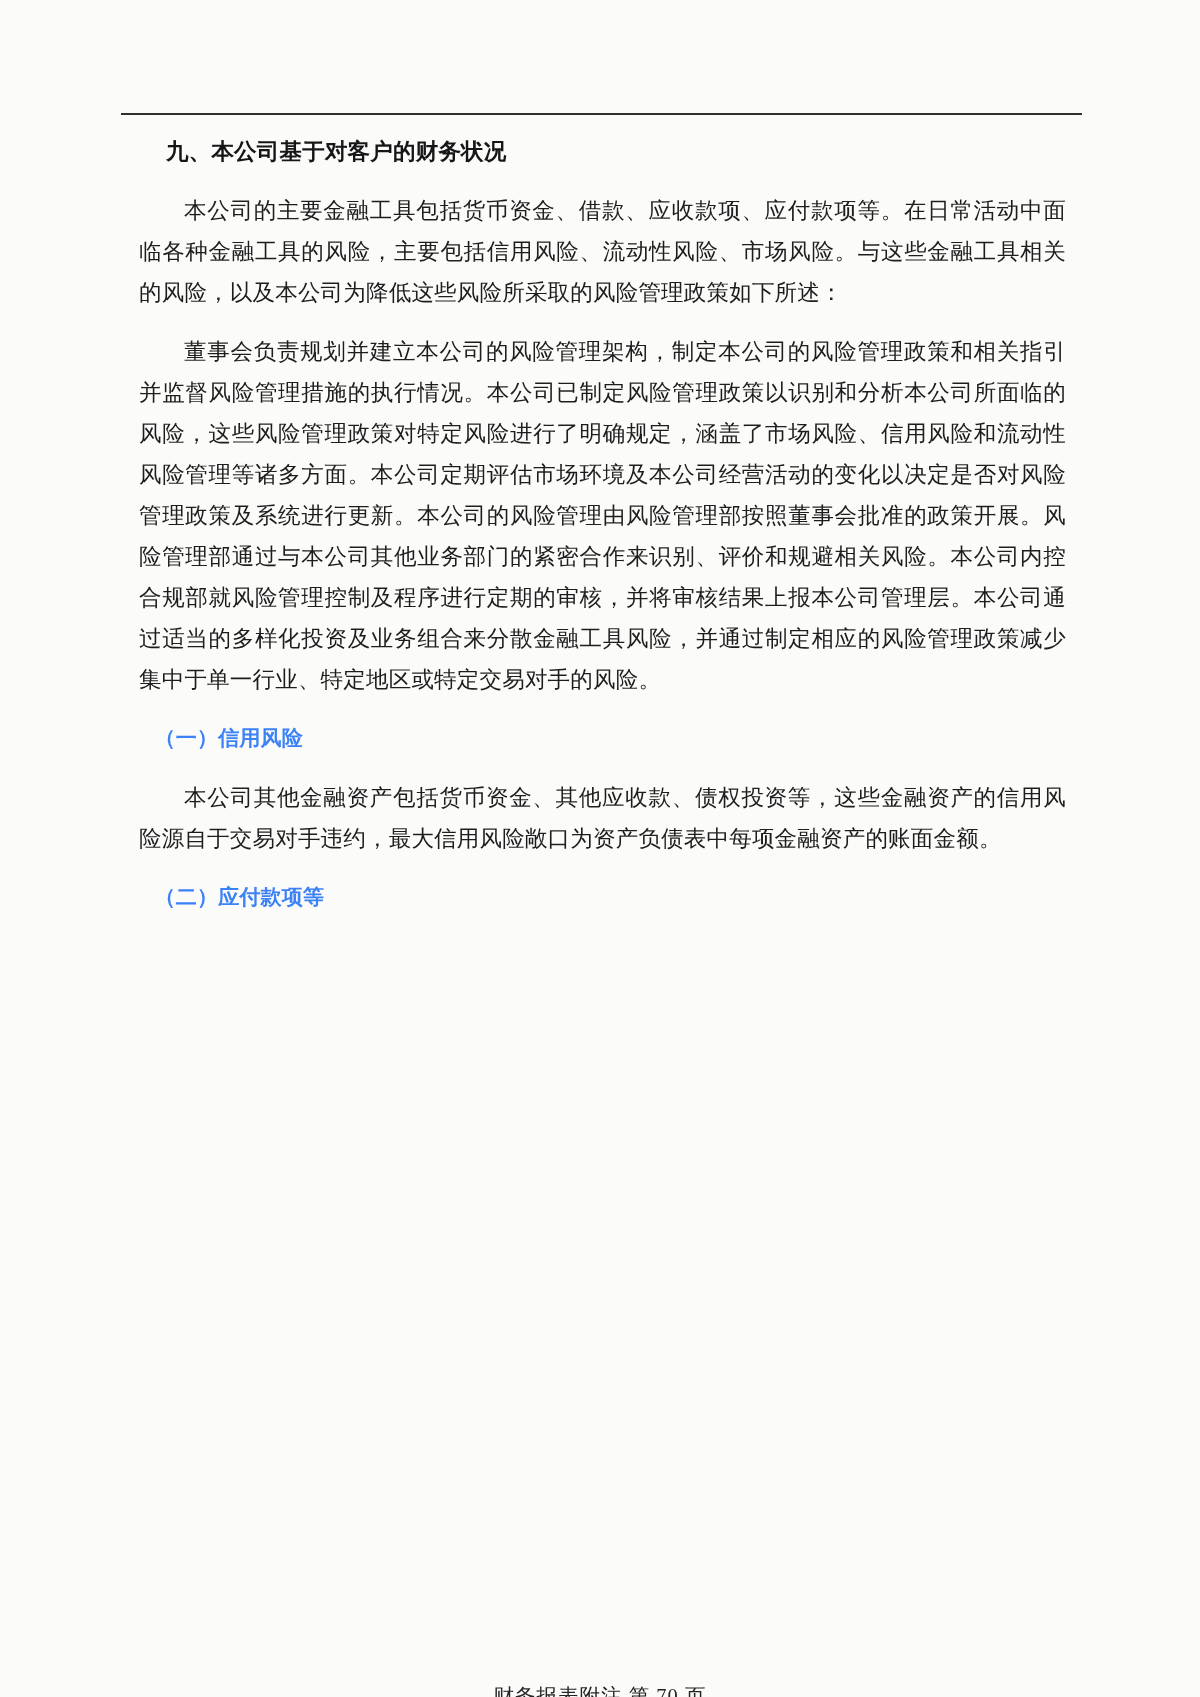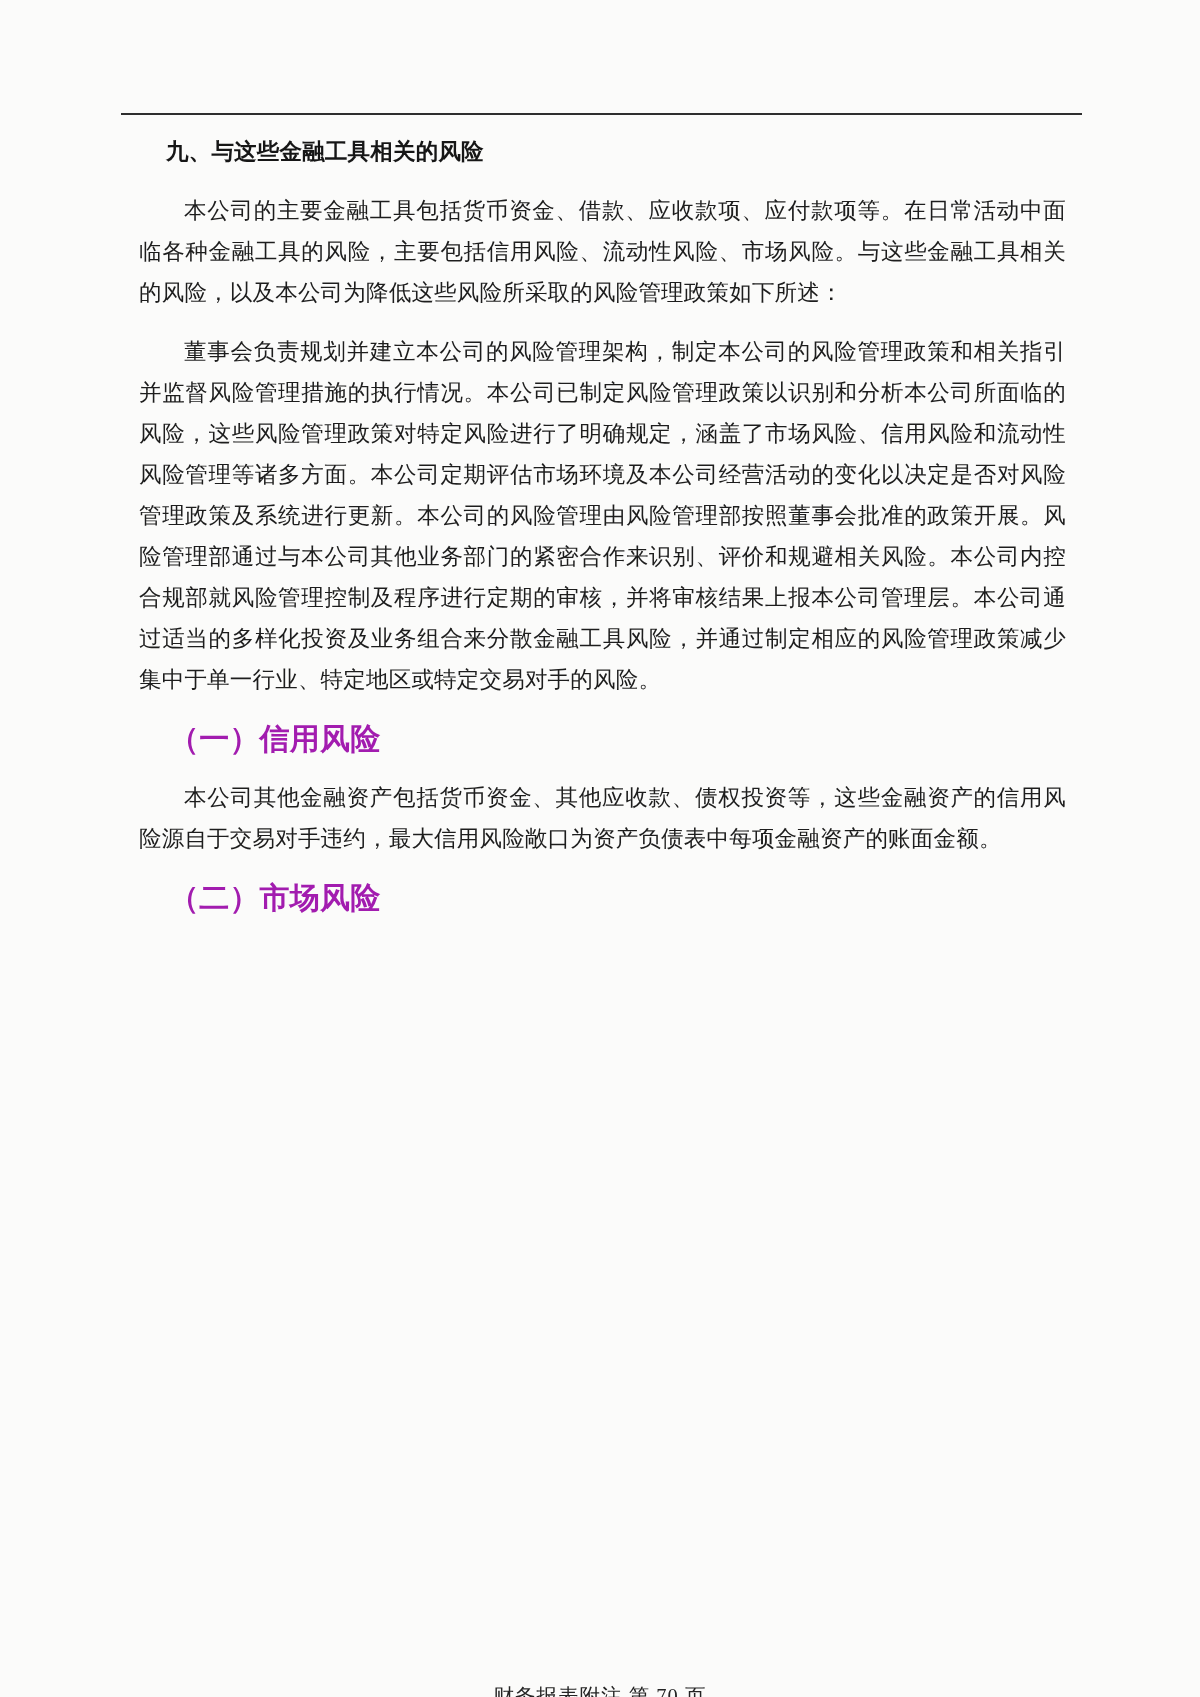--- a/index.html
+++ b/index.html
@@ -35,26 +35,26 @@
   }
   .content h1 {
     font-size: 22.5px;
     line-height: 41px;
     font-weight: bold;
     margin: 0;
     text-indent: 2em;
     color: #161616;
   }
   .content h2 {
-    font-size: 30px;
+    font-size: 21px;
     line-height: 41px;
     font-weight: bold;
     margin: 12px 0 0 0;
     text-indent: 1.6em;
-    color: #a21caf;
+    color: #3b82f6;
   }
   .content p {
     margin: 18px;
     text-indent: 2em;
     text-align: justify;
   }
   .footer {
     position: absolute;
     top: 1566px;
     left: 0;
@@ -68,35 +68,35 @@
 </style>
 </head>
 <body>
 
 <div class="page">
 
   <div class="top-rule"></div>
 
   <main class="content">
 
-    <h1>九、与这些金融工具相关的风险</h1>
+    <h1>九、本公司基于对客户的财务状况</h1>
 
     <p>本公司的主要金融工具包括货币资金、借款、应收款项、应付款项等。在日常活动中面临各种金融工具的风险，主要包括信用风险、流动性风险、市场风险。与这些金融工具相关的风险，以及本公司为降低这些风险所采取的风险管理政策如下所述：</p>
 
     <p>董事会负责规划并建立本公司的风险管理架构，制定本公司的风险管理政策和相关指引并监督风险管理措施的执行情况。本公司已制定风险管理政策以识别和分析本公司所面临的风险，这些风险管理政策对特定风险进行了明确规定，涵盖了市场风险、信用风险和流动性风险管理等诸多方面。本公司定期评估市场环境及本公司经营活动的变化以决定是否对风险管理政策及系统进行更新。本公司的风险管理由风险管理部按照董事会批准的政策开展。风险管理部通过与本公司其他业务部门的紧密合作来识别、评价和规避相关风险。本公司内控合规部就风险管理控制及程序进行定期的审核，并将审核结果上报本公司管理层。本公司通过适当的多样化投资及业务组合来分散金融工具风险，并通过制定相应的风险管理政策减少集中于单一行业、特定地区或特定交易对手的风险。</p>
 
     <h2>（一）信用风险</h2>
 
 
 
     <p>本公司其他金融资产包括货币资金、其他应收款、债权投资等，这些金融资产的信用风险源自于交易对手违约，最大信用风险敞口为资产负债表中每项金融资产的账面金额。</p>
 
 
 
-    <h2>（二）市场风险</h2>
+    <h2>（二）应付款项等</h2>
 
 
   </main>
 
   <div class="footer">
     <span>财务报表附注 第 70 页</span>
   </div>
 
 </div>
 

